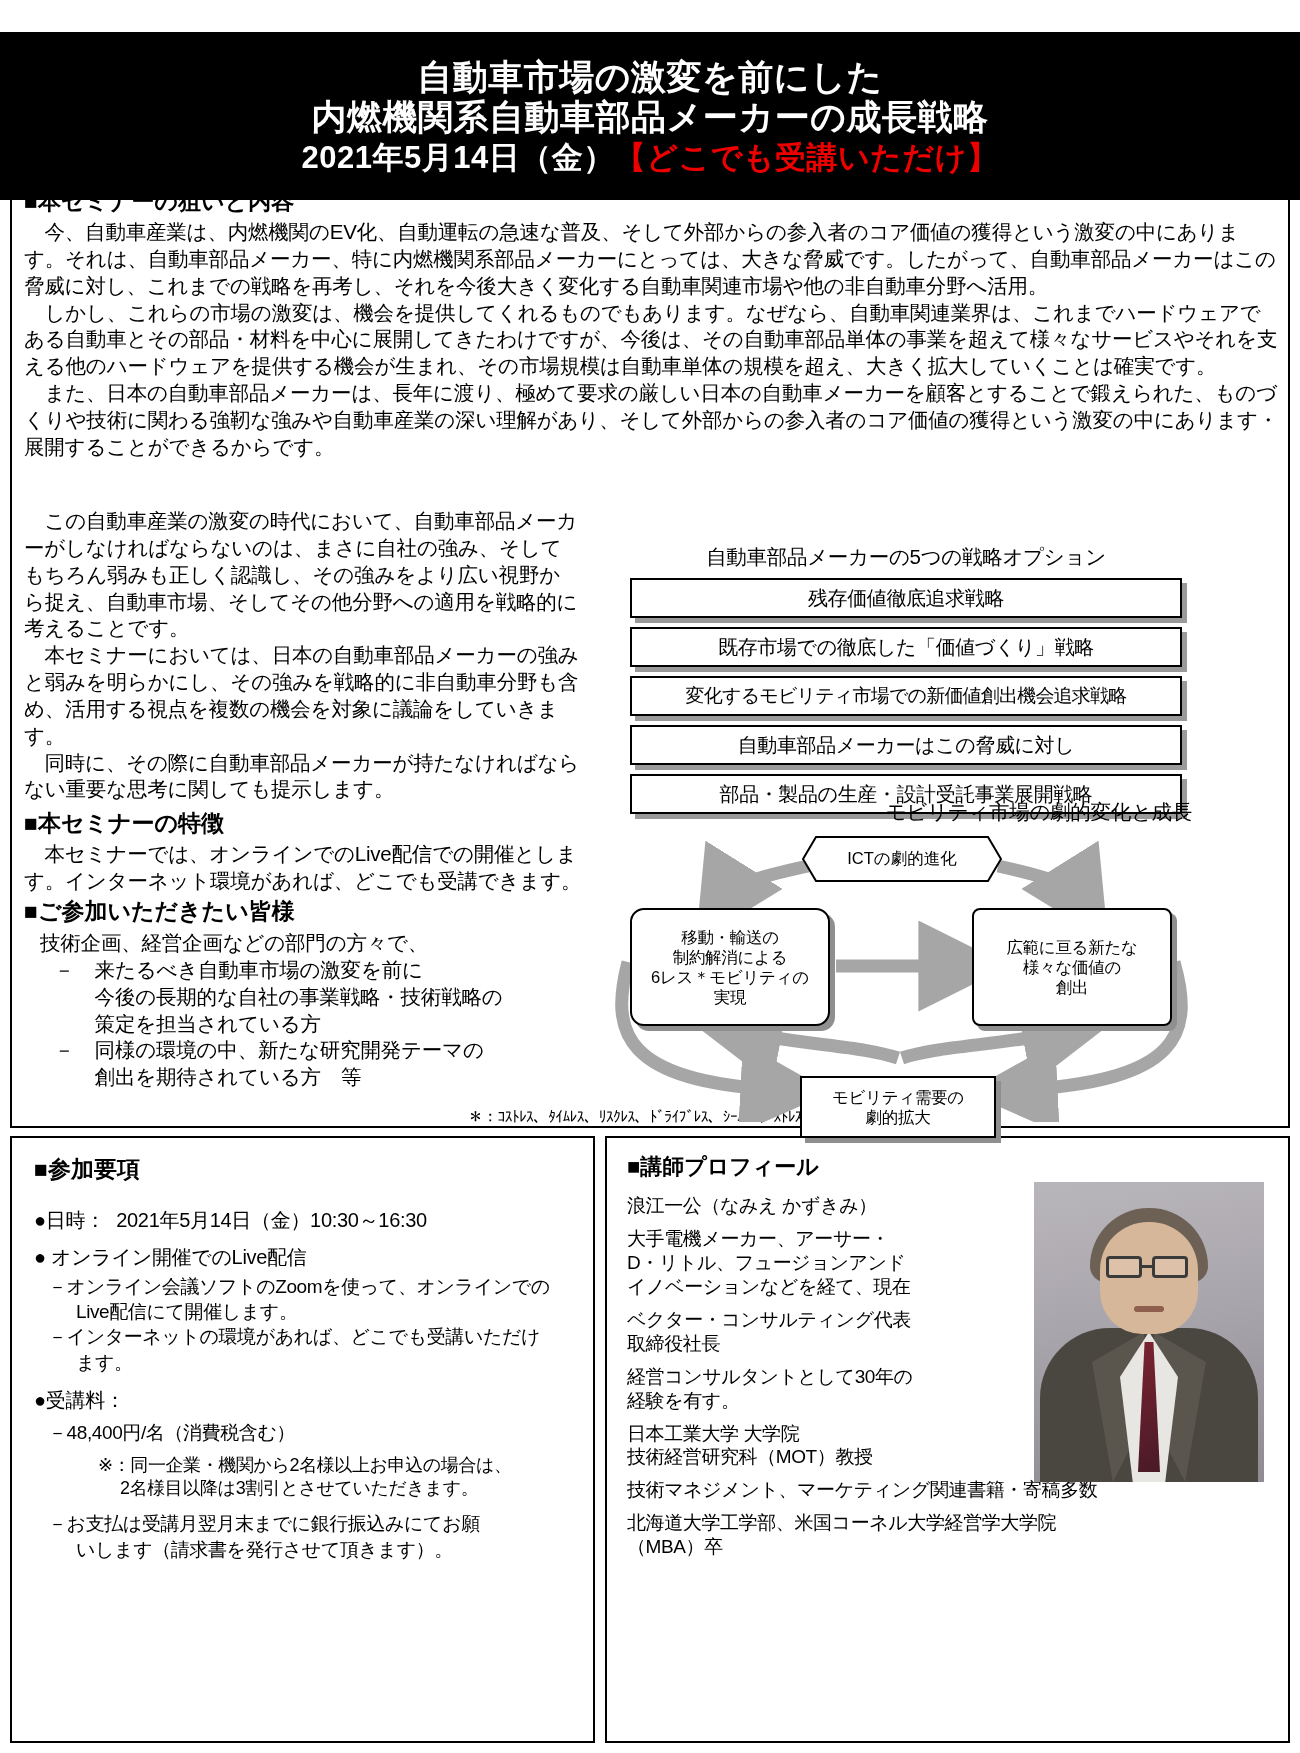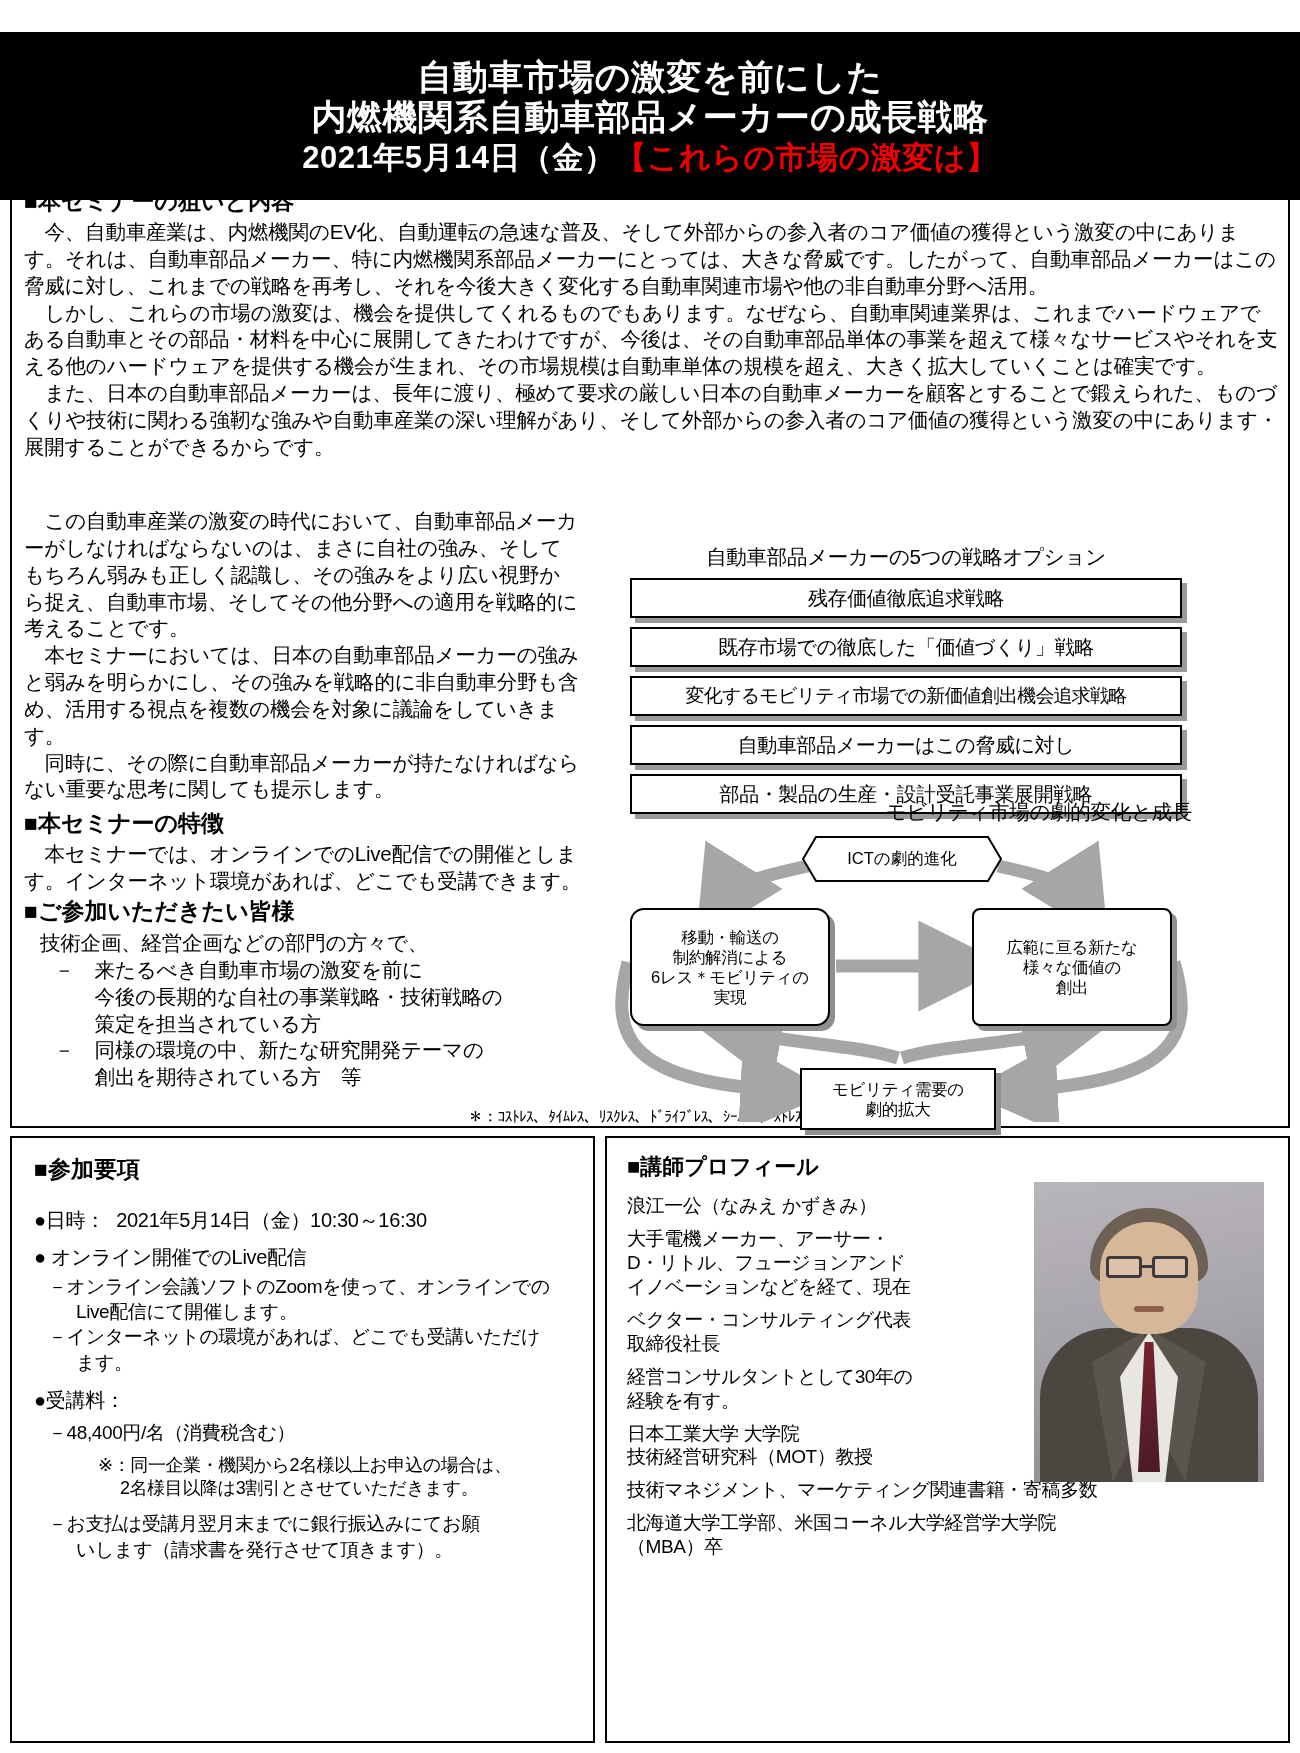--- a/index.html
+++ b/index.html
@@ -62,21 +62,21 @@
   .diagram { position:relative; width:580px; height:290px; margin-top:6px; }
   .node {
     position:absolute; border:2px solid #000; background:#fff;
     display:flex; align-items:center; justify-content:center; text-align:center;
     font-size:16.5px; line-height:1.22; letter-spacing:-.3px;
     box-shadow:5px 5px 0 0 #8f8f8f; z-index:3;
   }
   .hexwrap { position:absolute; left:190px; top:4px; width:200px; height:46px; z-index:3;}
   .node-left { left:18px; top:76px; width:200px; height:118px; border-radius:14px; }
   .node-right { left:360px; top:76px; width:200px; height:118px; border-radius:14px; }
-  .node-bottom { left:188px; top:236px; width:196px; height:62px; }
+  .node-bottom { left:188px; top:244px; width:196px; height:62px; }
   .footnote { position:absolute; left:600px; top:1085px; width:680px;
      font-size:15.5px; letter-spacing:-.6px; text-align:center; }
 
   
   .bl-inner { position:absolute; left:22px; top:16px; width:548px; }
   .bl-h { font-size:23px; font-weight:700; margin-bottom:22px; }
   .bullet { font-size:20px; line-height:1.32; margin-bottom:11px; letter-spacing:-.3px;}
   .sub { font-size:19px; line-height:1.33; letter-spacing:-.4px; }
   .pad1 { padding-left:28px; text-indent:-14px; }
 
@@ -114,21 +114,21 @@
 </style>
 </head>
 <body>
 
 <div class="page">
 
   <div class="banner">
     <div class="banner-line t1">自動車市場の激変を前にした</div>
     <div class="banner-line t2">内燃機関系自動車部品メーカーの成長戦略</div>
     <div class="banner-line t3">
-      <span>2021年5月14日（金）</span><span class="red">【これらの市場の激変は】</span>
+      <span>2021年5月14日（金）</span><span class="red">【どこでも受講いただけ】</span>
     </div>
   </div>
 
   <div class="box-top">
 
     <div style="position:absolute;left:12px;top:8px;width:1256px;">
       <div class="h-sq">■本セミナーの狙いと内容</div>
       <div class="body-txt ind" style="margin-top:2px;">今、自動車産業は、内燃機関のEV化、自動運転の急速な普及、そして外部からの参入者のコア価値の獲得という激変の中にあります。それは、自動車部品メーカー、特に内燃機関系部品メーカーにとっては、大きな脅威です。したがって、自動車部品メーカーはこの脅威に対し、これまでの戦略を再考し、それを今後大きく変化する自動車関連市場や他の非自動車分野へ活用。</div>
       <div class="body-txt ind">しかし、これらの市場の激変は、機会を提供してくれるものでもあります。なぜなら、自動車関連業界は、これまでハードウェアである自動車とその部品・材料を中心に展開してきたわけですが、今後は、その自動車部品単体の事業を超えて様々なサービスやそれを支える他のハードウェアを提供する機会が生まれ、その市場規模は自動車単体の規模を超え、大きく拡大していくことは確実です。</div>
       <div class="body-txt ind">また、日本の自動車部品メーカーは、長年に渡り、極めて要求の厳しい日本の自動車メーカーを顧客とすることで鍛えられた、ものづくりや技術に関わる強靭な強みや自動車産業の深い理解があり、そして外部からの参入者のコア価値の獲得という激変の中にあります・展開することができるからです。</div>

